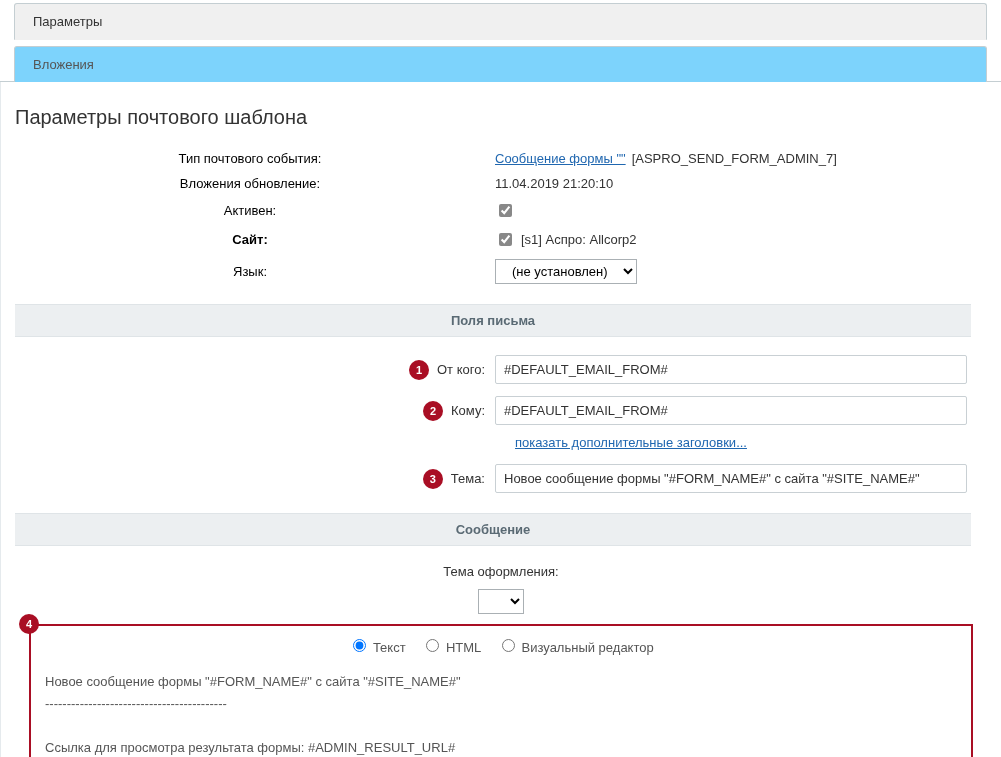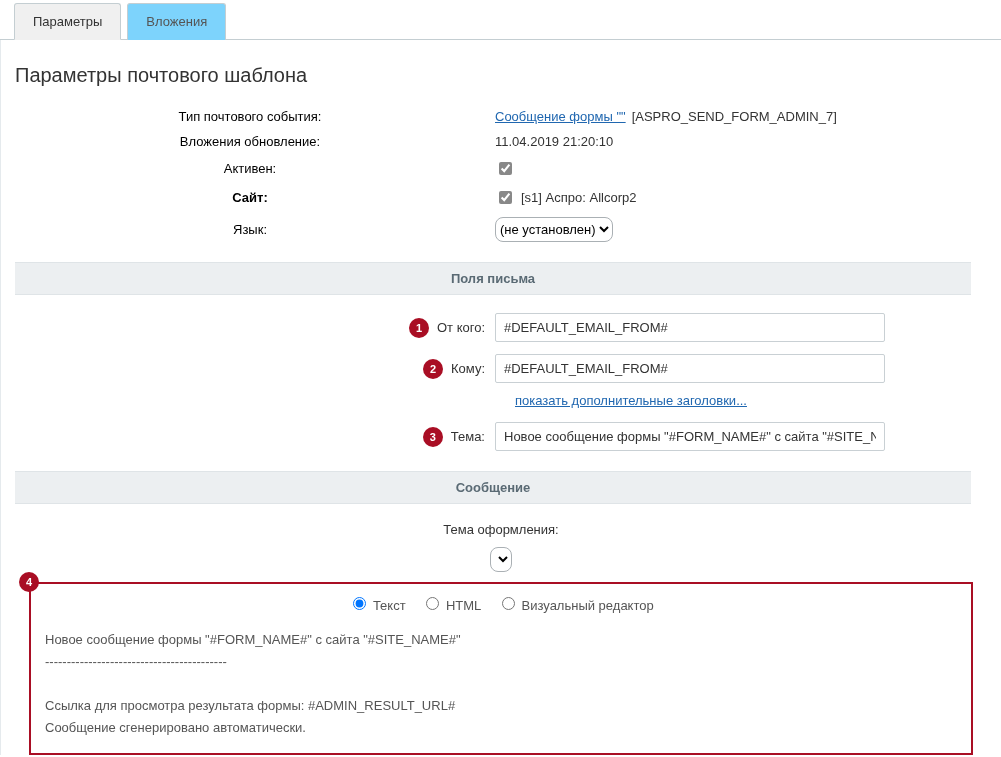--- a/index.html
+++ b/index.html
@@ -14,20 +14,21 @@
     width: 1001px;
     padding: 0;
   }
   .tabs {
     display: flex;
     border-bottom: 1px solid #c4ced2;
     padding: 0 14px;
     background: #fff;
     gap: 6px;
     margin-top: 2px;
+    flex-direction: column;
   }
   .tab {
     padding: 10px 18px;
     border: 1px solid #c4ced2;
     border-bottom: none;
     background: #7dd3fc;
     border-top-left-radius: 3px;
     border-top-right-radius: 3px;
     color: #555;
     cursor: pointer;
@@ -70,23 +71,23 @@
   a.link {
     color: #2067b0;
     text-decoration: underline;
     cursor: pointer;
   }
   input[type="checkbox"] {
     accent-color: #888;
   }
   select {
     font-size: 13px;
-    padding: 3px 0;
+    padding: 3px 12px;
     border: 1px solid #aab0b4;
-    border-radius: 8px;
+    border-radius: 0;
     background: #fff;
   }
   .section-header {
     background: #eceff1;
     text-align: center;
     padding: 8px 12px;
     font-weight: bold;
     color: #5a6a74;
     margin: 20px 16px 18px 0;
     border-top: 1px solid #dfe4e7;
@@ -113,21 +114,21 @@
     height: 20px;
     border-radius: 50%;
     background: #a90e24;
     color: #fff;
     font-size: 11px;
     font-weight: bold;
     align-items: center;
     justify-content: center;
   }
   .text-input {
-    width: 390px;
+    width: 472px;
     padding: 6px 8px;
     border: 1px solid #c9d0d4;
     border-radius: 2px;
     font-size: 13px;
     color: #333;
   }
   .additional-link-row {
     padding-left: 500px;
     margin-bottom: 14px;
     margin-top: -2px;

